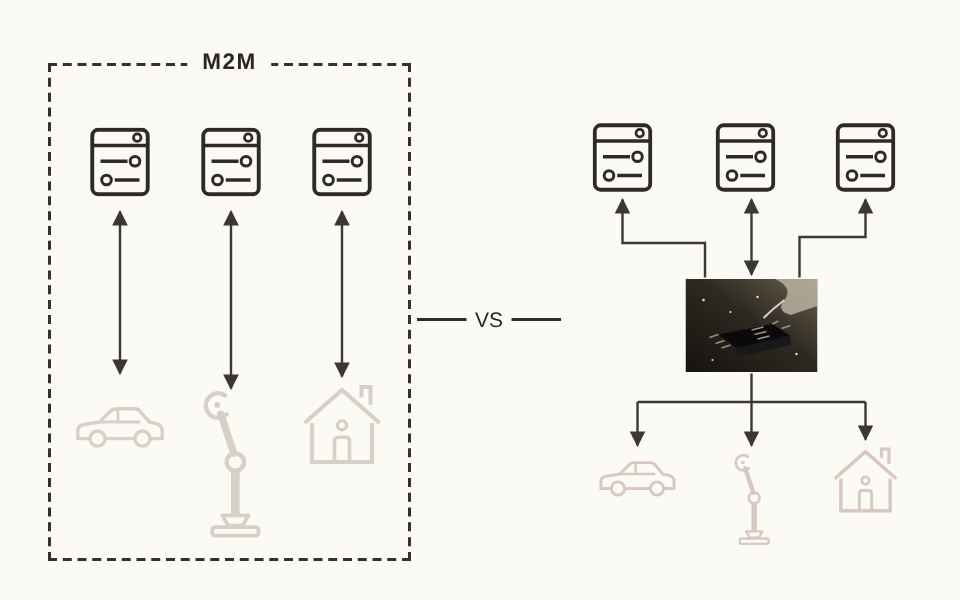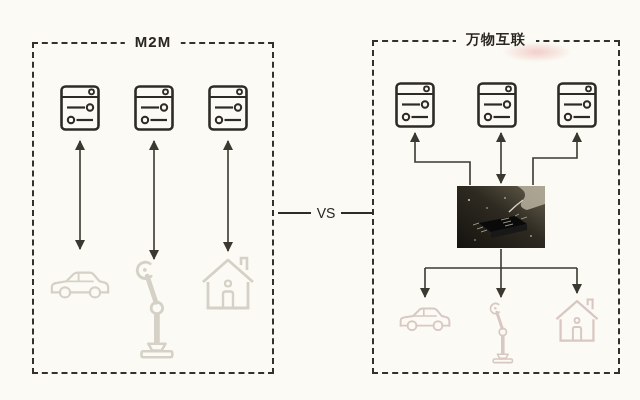--- a/index.html
+++ b/index.html
@@ -75,24 +75,20 @@
         <path d="M23 53 V39 Q23 36.5 25.5 36.5 H30.5 Q33 36.5 33 39 V53" fill="none" stroke="currentColor" stroke-width="2.4"></path>
         <circle cx="28" cy="28.5" r="3" fill="none" stroke="currentColor" stroke-width="2.2"></circle>
       </symbol>
     </defs>
   </svg>
 
   <section class="panel panel-left">
     <div class="panel-title">M2M</div>
   </section>
 
-  <section class="panel panel-right">
-    <div class="panel-title">万物互联</div>
-    <div class="smudge"></div>
-  </section>
 
   <div class="vs">
     <span class="vs-line"></span>
     <span class="vs-label">VS</span>
     <span class="vs-line"></span>
   </div>
 
   <svg class="connectors" width="640" height="400">
     <defs>
       <marker id="ah" viewBox="0 0 10 10" refX="9" refY="5" markerWidth="6.5" markerHeight="6.5" orient="auto-start-reverse">

